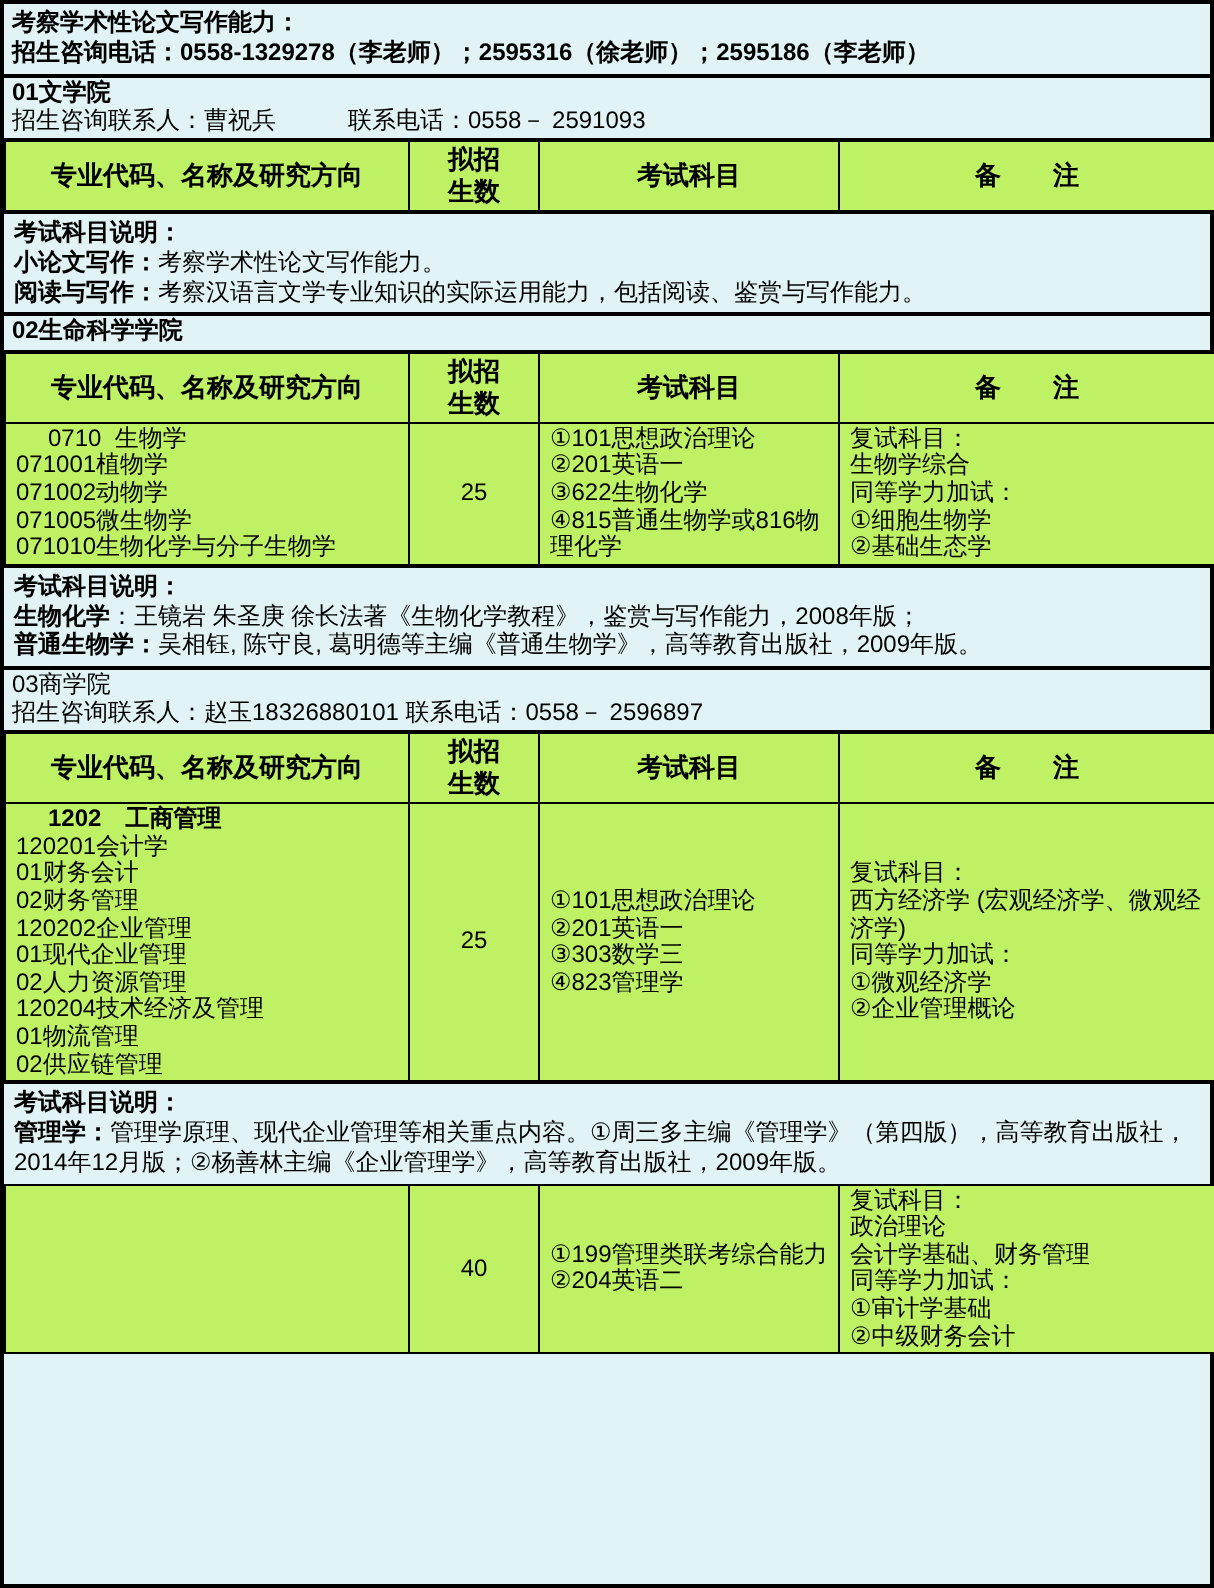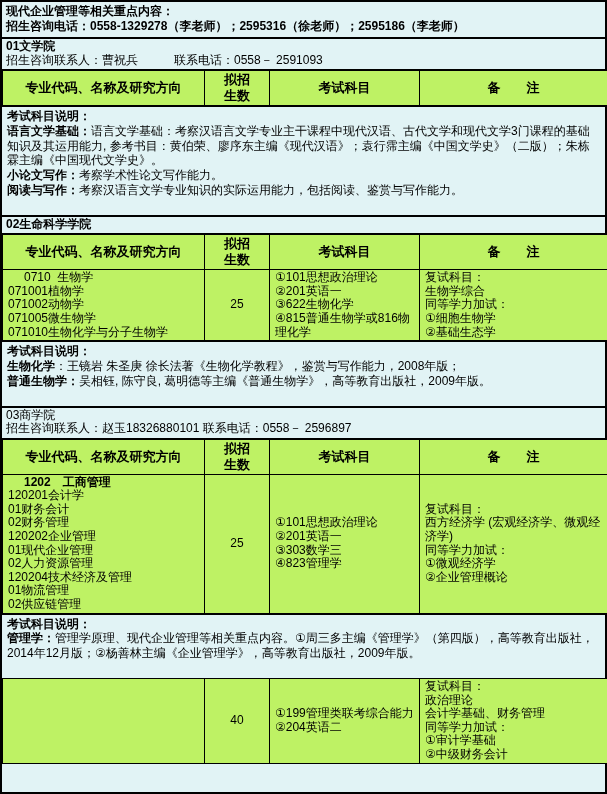--- a/index.html
+++ b/index.html
@@ -63,34 +63,34 @@
   .ptitle { text-indent:16px; font-weight:bold; white-space:pre; }
   .ptitle.plain { font-weight:normal; }
   td.ctr { text-align:center; }
   td.topv { vertical-align:top; }
   .row-t1 td { height:96px; }
   .row-t2 td { height:64px; }
   .row-t3 td { height:126px; }
   .row-t4 td { height:74px; }
 
   .notes {
-    padding:2px 5px 17px 5px;
+    padding:2px 5px 3px 5px;
     border-top:1px solid #000;
     line-height:14.8px;
   }
   .notes .ntitle { font-weight:bold; }
   .note-line span { white-space:normal; }
 </style>
 </head>
 <body>
 
 <div class="page">
 
   <div class="top-block">
-    <div>现代企业管理等相关重点内容：</div>
+    <div>考察学术性论文写作能力：</div>
     <div>招生咨询电话：0558-1329278（李老师）；2595316（徐老师）；2595186（李老师）</div>
   </div>
 
   <div class="college">
     <div class="cname">01文学院</div>
     <div>招生咨询联系人：曹祝兵　　　联系电话：0558－ 2591093</div>
   </div>
 
   <table class="ptable">
     <colgroup>
@@ -105,21 +105,20 @@
       <th class="pre">拟招
 生数</th>
       <th>考试科目</th>
       <th>备　　注</th>
     </tr>
   </tbody>
     </table>
 
   <div class="notes">
     <div class="ntitle">考试科目说明：</div>
-    <div class="note-line"><span class="bold">语言文学基础：</span><span>语言文学基础：考察汉语言文学专业主干课程中现代汉语、古代文学和现代文学3门课程的基础知识及其运用能力, 参考书目：黄伯荣、廖序东主编《现代汉语》；袁行霈主编《中国文学史》（二版）；朱栋霖主编《中国现代文学史》。</span></div>
     <div class="note-line"><span class="bold">小论文写作：</span><span>考察学术性论文写作能力。</span></div>
     <div class="note-line"><span class="bold">阅读与写作：</span><span>考察汉语言文学专业知识的实际运用能力，包括阅读、鉴赏与写作能力。</span></div>
   </div>
 
   <div class="college" style="border-top:2px solid #000;">
     <div class="cname">02生命科学学院</div>
   </div>
 
   <table class="ptable">
     <colgroup>

